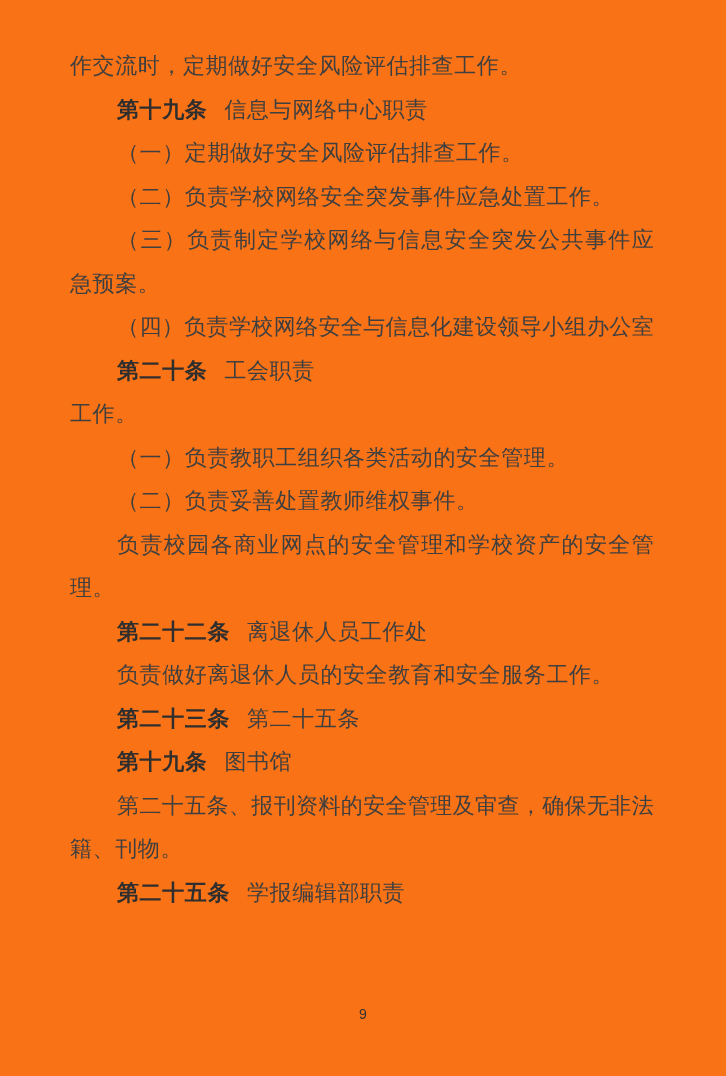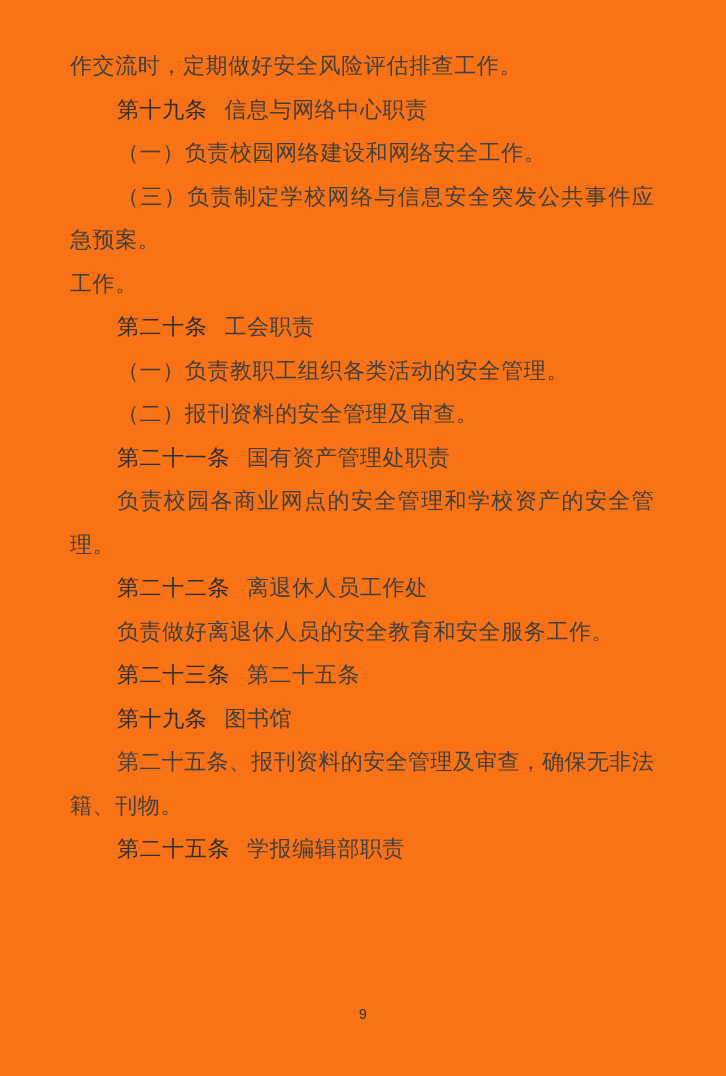--- a/index.html
+++ b/index.html
@@ -33,21 +33,21 @@
   .indent {
     padding-left: 47px;
   }
   .fill {
     white-space: normal;
     text-align: justify;
     text-align-last: justify;
     letter-spacing: 0.3px;
   }
   .heading .art-num {
-    font-weight: 400;
+    font-weight: 700;
     color: #2e2e2e;
   }
   .heading .art-title {
     margin-left: 17px;
   }
   .page-number {
     position: absolute;
     top: 1004px;
     left: 0;
     width: 100%;
@@ -63,35 +63,34 @@
 
 <div class="page">
   <div class="text-block">
 
     <div class="line">作交流时，定期做好安全风险评估排查工作。</div>
 
     <div class="line indent heading">
       <span class="art-num">第十九条</span><span class="art-title">信息与网络中心职责</span>
     </div>
 
-    <div class="line indent">（一）负责校园网络建设和网络安全工作。</div>
+    <div class="line indent">（一）定期做好安全风险评估排查工作。</div>
+    <div class="line indent">（二）负责学校网络安全突发事件应急处置工作。</div>
     <div class="line indent fill">（三）负责制定学校网络与信息安全突发公共事件应</div>
     <div class="line">急预案。</div>
-    <div class="line">工作。</div>
-
+    <div class="line indent fill">（四）负责学校网络安全与信息化建设领导小组办公室</div>
     <div class="line indent heading">
       <span class="art-num">第二十条</span><span class="art-title">工会职责</span>
     </div>
 
+    <div class="line">工作。</div>
+
     <div class="line indent">（一）负责教职工组织各类活动的安全管理。</div>
-    <div class="line indent">（二）报刊资料的安全管理及审查。</div>
+    <div class="line indent">（二）负责妥善处置教师维权事件。</div>
 
-    <div class="line indent heading">
-      <span class="art-num">第二十一条</span><span class="art-title">国有资产管理处职责</span>
-    </div>
 
     <div class="line indent fill">负责校园各商业网点的安全管理和学校资产的安全管</div>
     <div class="line">理。</div>
 
     <div class="line indent heading">
       <span class="art-num">第二十二条</span><span class="art-title">离退休人员工作处</span>
     </div>
 
     <div class="line indent">负责做好离退休人员的安全教育和安全服务工作。</div>
 

